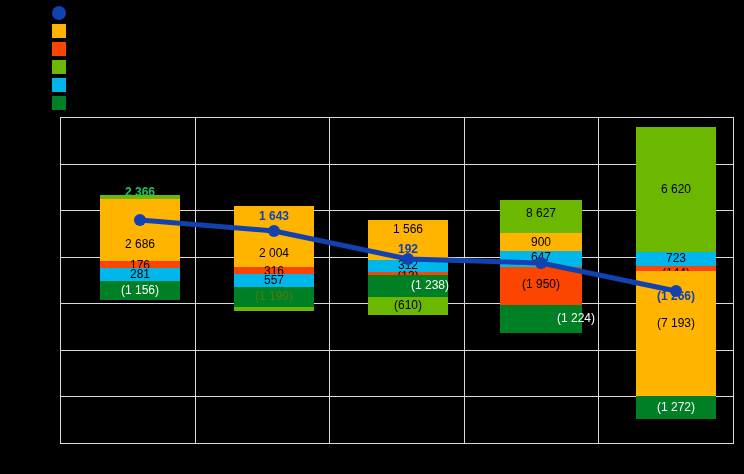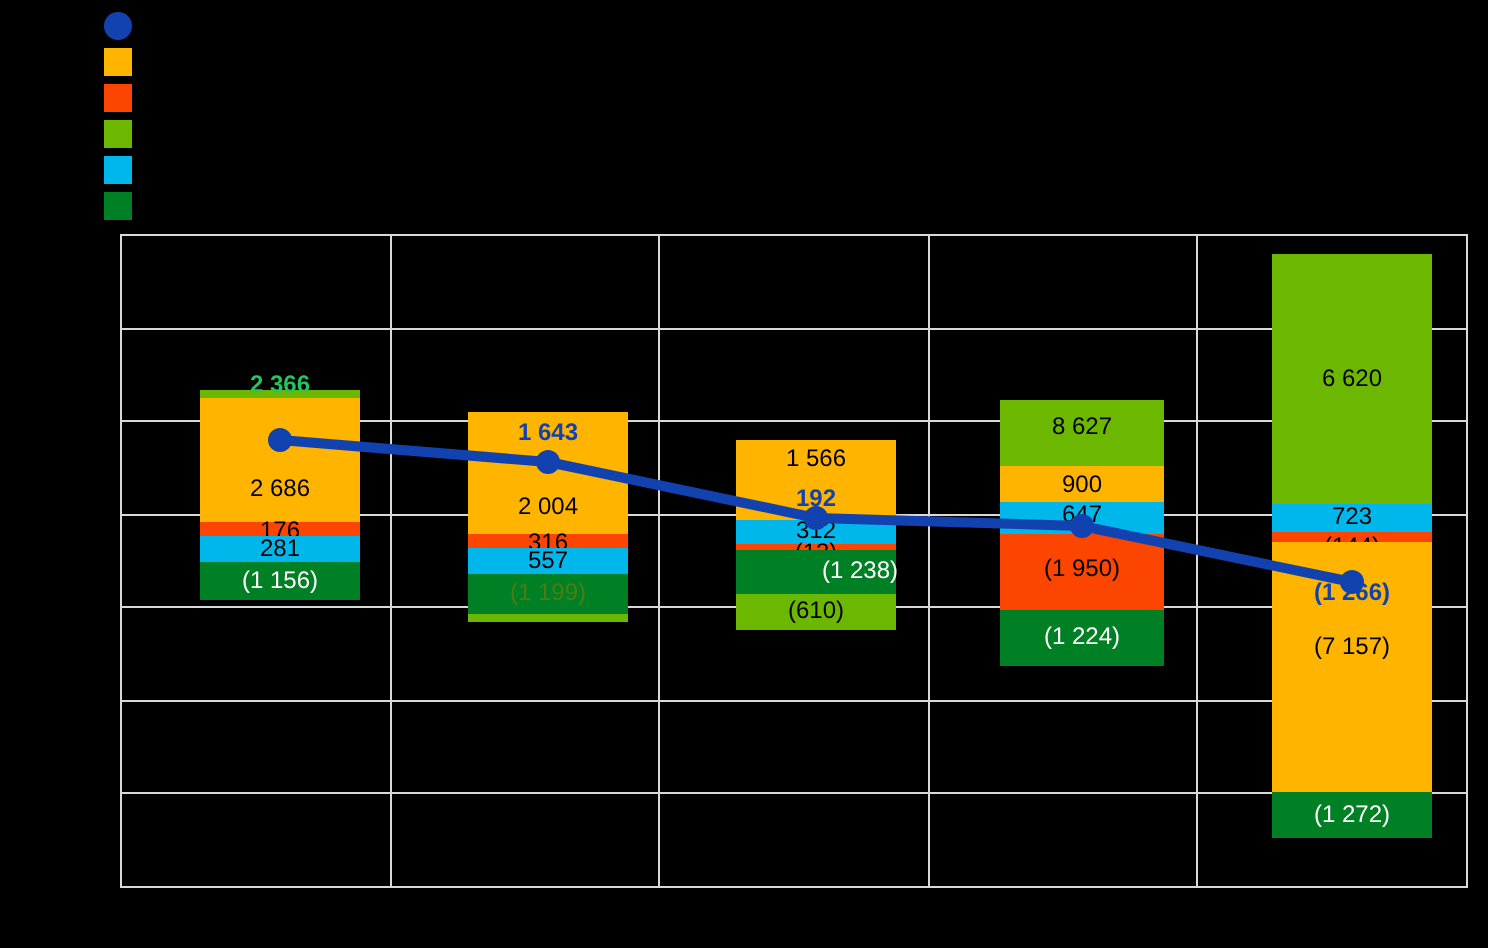--- a/index.html
+++ b/index.html
@@ -125,33 +125,33 @@
         <div class="seg" style="top: 83px; height: 33px; background: rgb(108, 183, 0);"></div>
         <div class="seg-label" style="color: rgb(0, 0, 0); top: 89px;">8 627</div>
         <div class="seg" style="top: 116px; height: 18px; background: rgb(255, 180, 0);"></div>
         <div class="seg-label" style="color: rgb(0, 0, 0); top: 118px;">900</div>
         <div class="seg" style="top: 134px; height: 16px; background: rgb(0, 183, 236);"></div>
         <div class="seg-label" style="color: rgb(0, 0, 0); top: 133px;">647</div>
         <div class="seg-label" style="color: rgb(18, 66, 176); font-weight: bold; top: 150px;">0</div>
         <div class="seg" style="top: 150px; height: 38px; background: rgb(251, 69, 0);"></div>
         <div class="seg-label" style="color: rgb(0, 0, 0); top: 160px;">(1 950)</div>
         <div class="seg" style="top: 188px; height: 28px; background: rgb(0, 128, 36);"></div>
-        <div class="seg-label" style="color: rgb(255, 255, 255); top: 194px;">(1 224)</div>
+        <div class="seg-label" style="color: rgb(255, 255, 255); top: 194px; padding-left: 35px;">(1 224)</div>
       </div>
       <div class="bar-col" style="left: 576px; width: 80px;">
         <div class="seg" style="top: 10px; height: 125px; background: rgb(108, 183, 0);"></div>
         <div class="seg-label" style="color: rgb(0, 0, 0); top: 65px;">6 620</div>
         <div class="seg" style="top: 135px; height: 14px; background: rgb(0, 183, 236);"></div>
         <div class="seg-label" style="color: rgb(0, 0, 0); top: 134px;">723</div>
         <div class="seg" style="top: 149px; height: 5px; background: rgb(251, 69, 0);"></div>
         <div class="seg-label" style="color: rgb(0, 0, 0); top: 149px;">(144)</div>
         <div class="seg" style="top: 154px; height: 40px; background: rgb(255, 180, 0);"></div>
         <div class="seg-label" style="color: rgb(18, 66, 176); font-weight: bold; top: 172px;">(1 266)</div>
         <div class="seg" style="top: 194px; height: 85px; background: rgb(255, 180, 0);"></div>
-        <div class="seg-label" style="color: rgb(0, 0, 0); top: 199px;">(7 157)</div>
+        <div class="seg-label" style="color: rgb(0, 0, 0); top: 199px;">(7 193)</div>
         <div class="seg" style="top: 279px; height: 23px; background: rgb(0, 128, 36);"></div>
         <div class="seg-label" style="color: rgb(255, 255, 255); top: 283px;">(1 272)</div>
       </div>
     </div>
 
   <svg id="line-layer" viewBox="0 0 674 327" preserveAspectRatio="none">
       <polyline points="80,103 214,114 348,142 481,146 616,174" fill="none" stroke="#1242b0" stroke-width="5" stroke-linejoin="round" stroke-linecap="round"></polyline>
       <circle cx="80" cy="103" r="6" fill="#1242b0"></circle>
       <circle cx="214" cy="114" r="6" fill="#1242b0"></circle>
       <circle cx="348" cy="142" r="6" fill="#1242b0"></circle>

